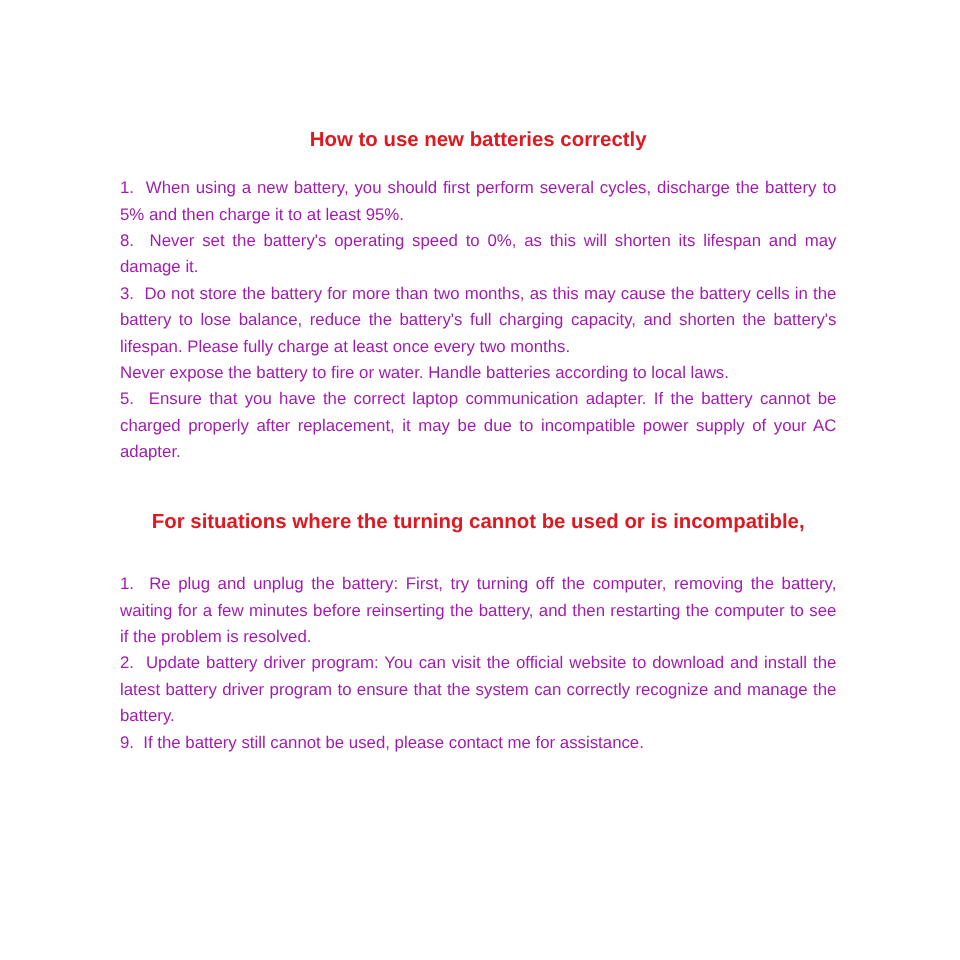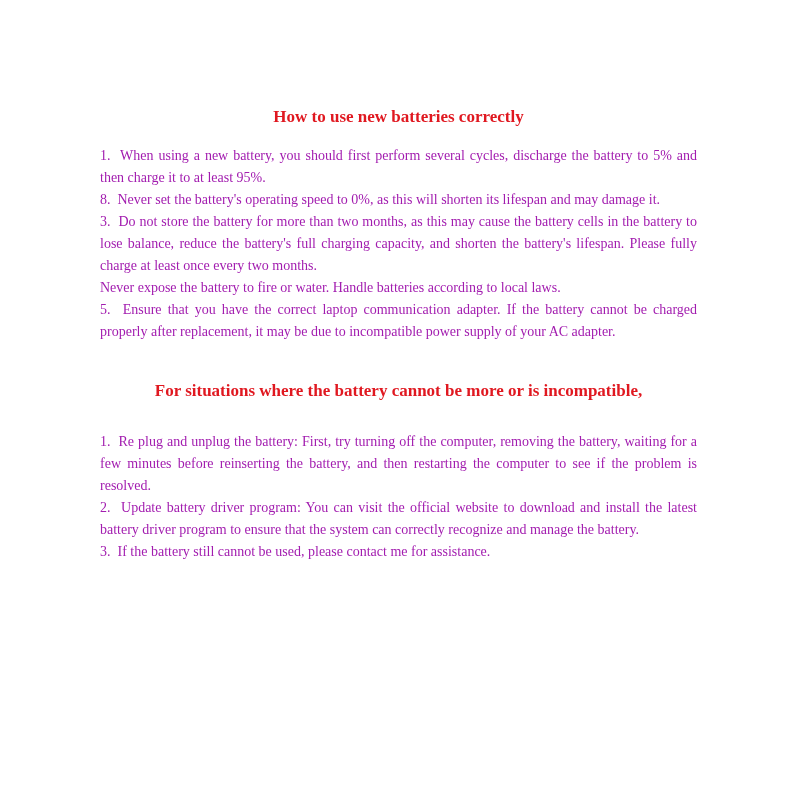--- a/index.html
+++ b/index.html
@@ -5,21 +5,20 @@
   * { margin: 0; padding: 0; box-sizing: border-box; }
   html, body {
     width: 800px; height: 800px;
     background: #ffffff;
     font-family: "Liberation Sans", sans-serif;
   }
   .page {
     width: 800px; height: 800px;
     background: #ffffff;
     overflow: hidden;
-    font-family: Liberation Serif, serif;
   }
   .content {
     padding: 106px 103px 0 100px;
   }
   .heading {
     color: #e01820;
     font-weight: bold;
     font-size: 17px;
     line-height: 22px;
     text-align: center;
@@ -46,23 +45,23 @@
 
     <div class="body-text">
       <p>1.  When using a new battery, you should first perform several cycles, discharge the battery to 5% and then charge it to at least 95%.</p>
       <p>8.  Never set the battery's operating speed to 0%, as this will shorten its lifespan and may damage it.</p>
       <p>3.  Do not store the battery for more than two months, as this may cause the battery cells in the battery to lose balance, reduce the battery's full charging capacity, and shorten the battery's lifespan. Please fully charge at least once every two months.</p>
       <p>Never expose the battery to fire or water. Handle batteries according to local laws.</p>
       <p>5.  Ensure that you have the correct laptop communication adapter. If the battery cannot be charged properly after replacement, it may be due to incompatible power supply of your AC adapter.</p>
     </div>
 
     <div class="heading-group">
-      <div class="heading">For situations where the battery cannot be more or is incompatible,</div>
+      <div class="heading">For situations where the turning cannot be used or is incompatible,</div>
     </div>
 
     <div class="body-text body-solutions">
       <p>1.  Re plug and unplug the battery: First, try turning off the computer, removing the battery, waiting for a few minutes before reinserting the battery, and then restarting the computer to see if the problem is resolved.</p>
       <p>2.  Update battery driver program: You can visit the official website to download and install the latest battery driver program to ensure that the system can correctly recognize and manage the battery.</p>
-      <p>3.  If the battery still cannot be used, please contact me for assistance.</p>
+      <p>9.  If the battery still cannot be used, please contact me for assistance.</p>
     </div>
 
   </div>
 </div>
 
 </body></html>

